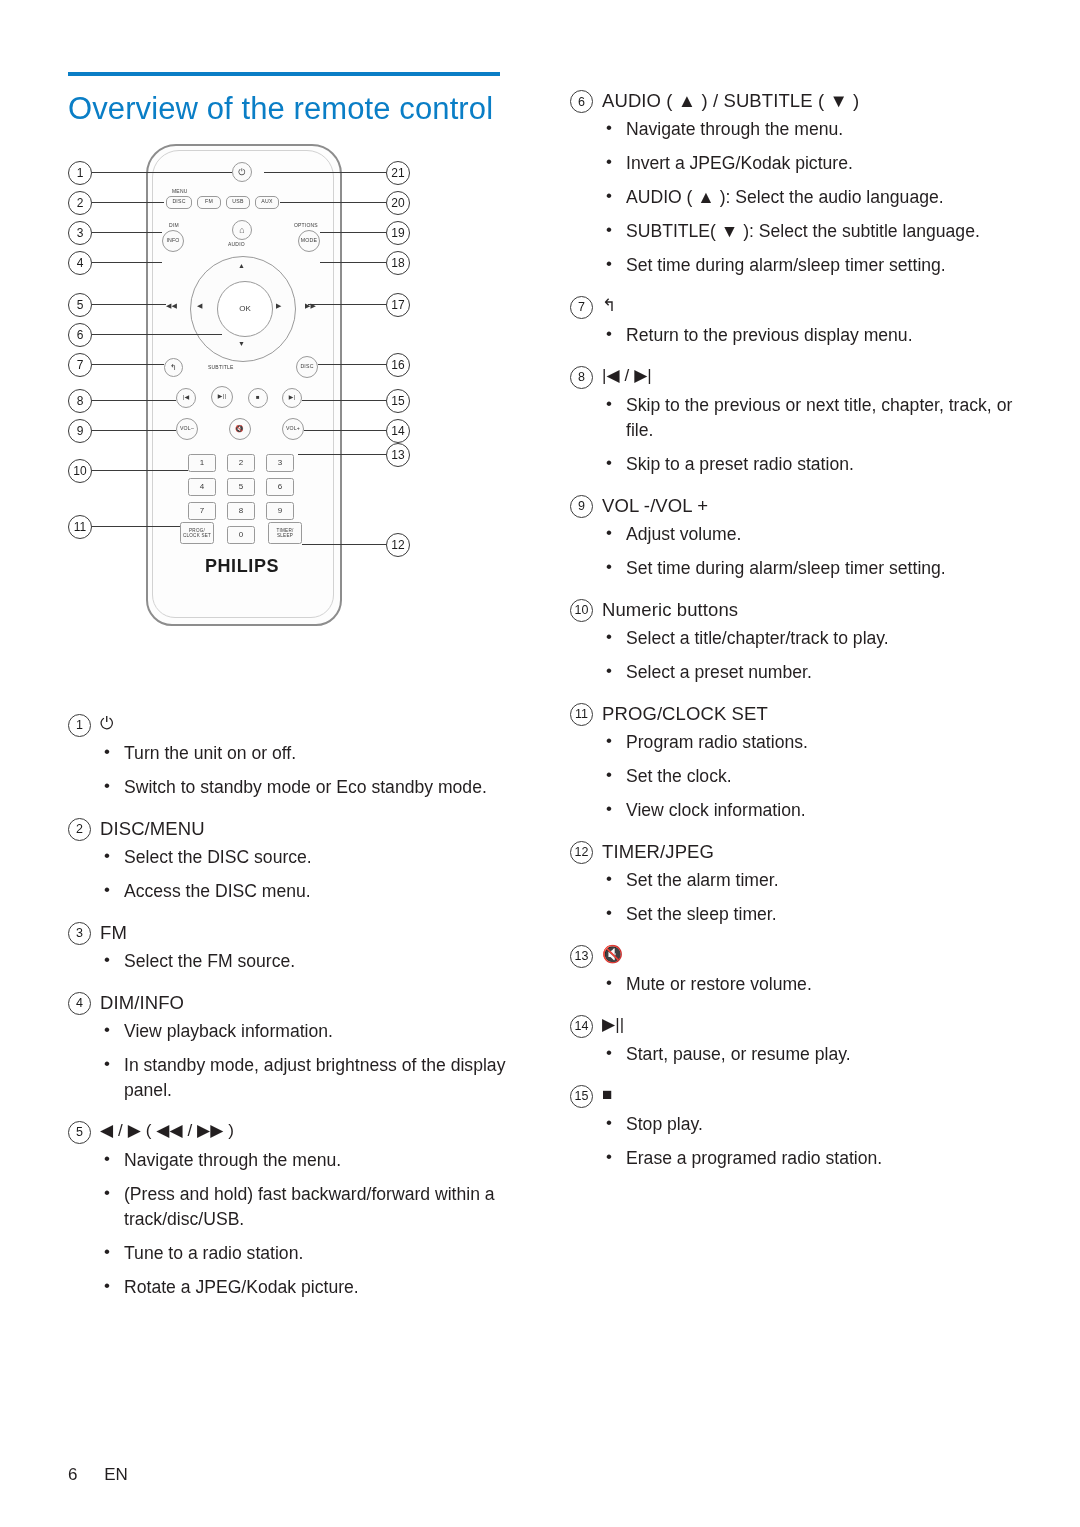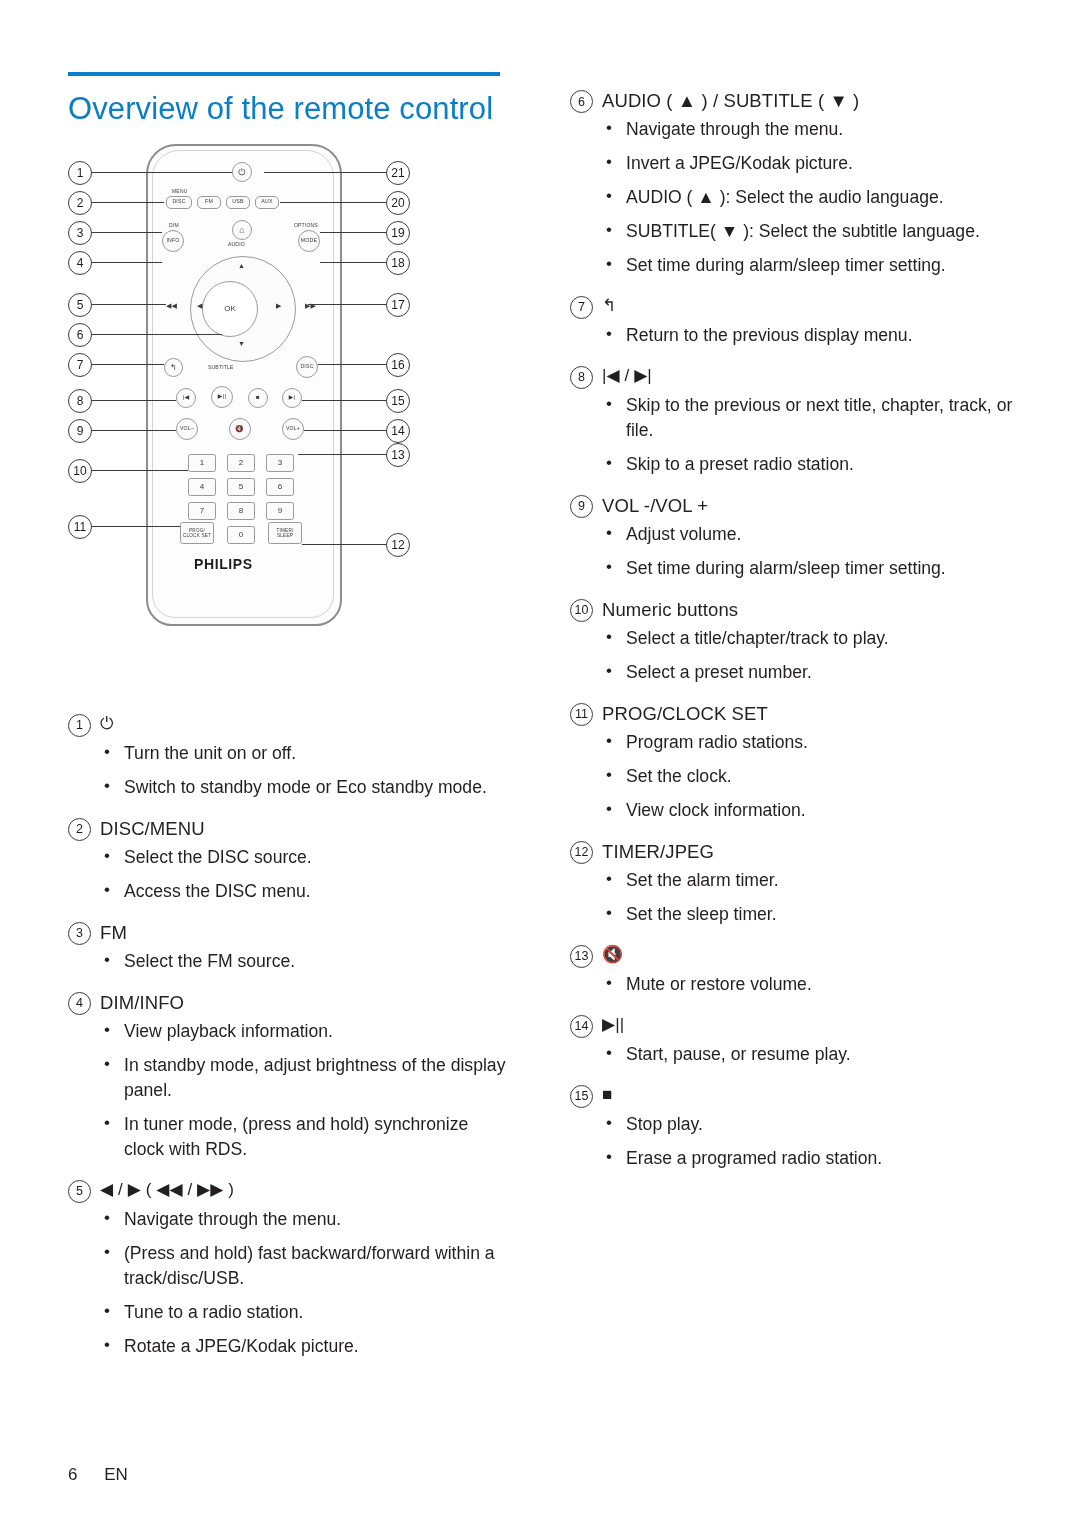--- a/index.html
+++ b/index.html
@@ -100,21 +100,21 @@
     left: 122px;
     top: 120px;
     width: 104px;
     height: 104px;
     border: 1.6px solid #9a9a9a;
     border-radius: 50%;
     background: #fcfcfc;
   }
   .ring-inner {
     position: absolute;
-    left: 134px;
+    left: 149px;
     top: 145px;
     width: 54px;
     height: 54px;
     border: 1.4px solid #9a9a9a;
     border-radius: 50%;
     background: #fff;
     display: flex;
     align-items: center;
     justify-content: center;
     font-size: 8px;
@@ -130,21 +130,22 @@
     font-size: 5px;
     color: #3a3a3a;
     letter-spacing: .2px;
     white-space: nowrap;
   }
   .brand {
     position: absolute;
     left: 126px;
     top: 420px;
     width: 96px;
-    font-size: 14px;
+    text-align: center;
+    font-size: 18px;
     font-weight: bold;
     letter-spacing: 0.6px;
     color: #1c1c1c;
   }
   .callout {
     position: absolute;
     width: 22px;
     height: 22px;
     border: 1.4px solid #3b3b3b;
     border-radius: 50%;
@@ -433,21 +434,20 @@
           </ul>
         </div>
         <div class="item">
           <div class="item-head">
             <span class="num">4</span>
             <span class="head-text">DIM/INFO</span>
           </div>
           <ul class="bullets">
             <li>View playback information.</li>
             <li>In standby mode, adjust brightness of the display panel.</li>
-            <li>In tuner mode, (press and hold) synchronize clock with RDS.</li>
           </ul>
         </div>
         <div class="item">
           <div class="item-head">
             <span class="num">5</span>
             <span class="head-text glyph">◀ / ▶ ( ◀◀ / ▶▶ )</span>
           </div>
           <ul class="bullets">
             <li>Navigate through the menu.</li>
             <li>(Press and hold) fast backward/forward within a track/disc/USB.</li>

